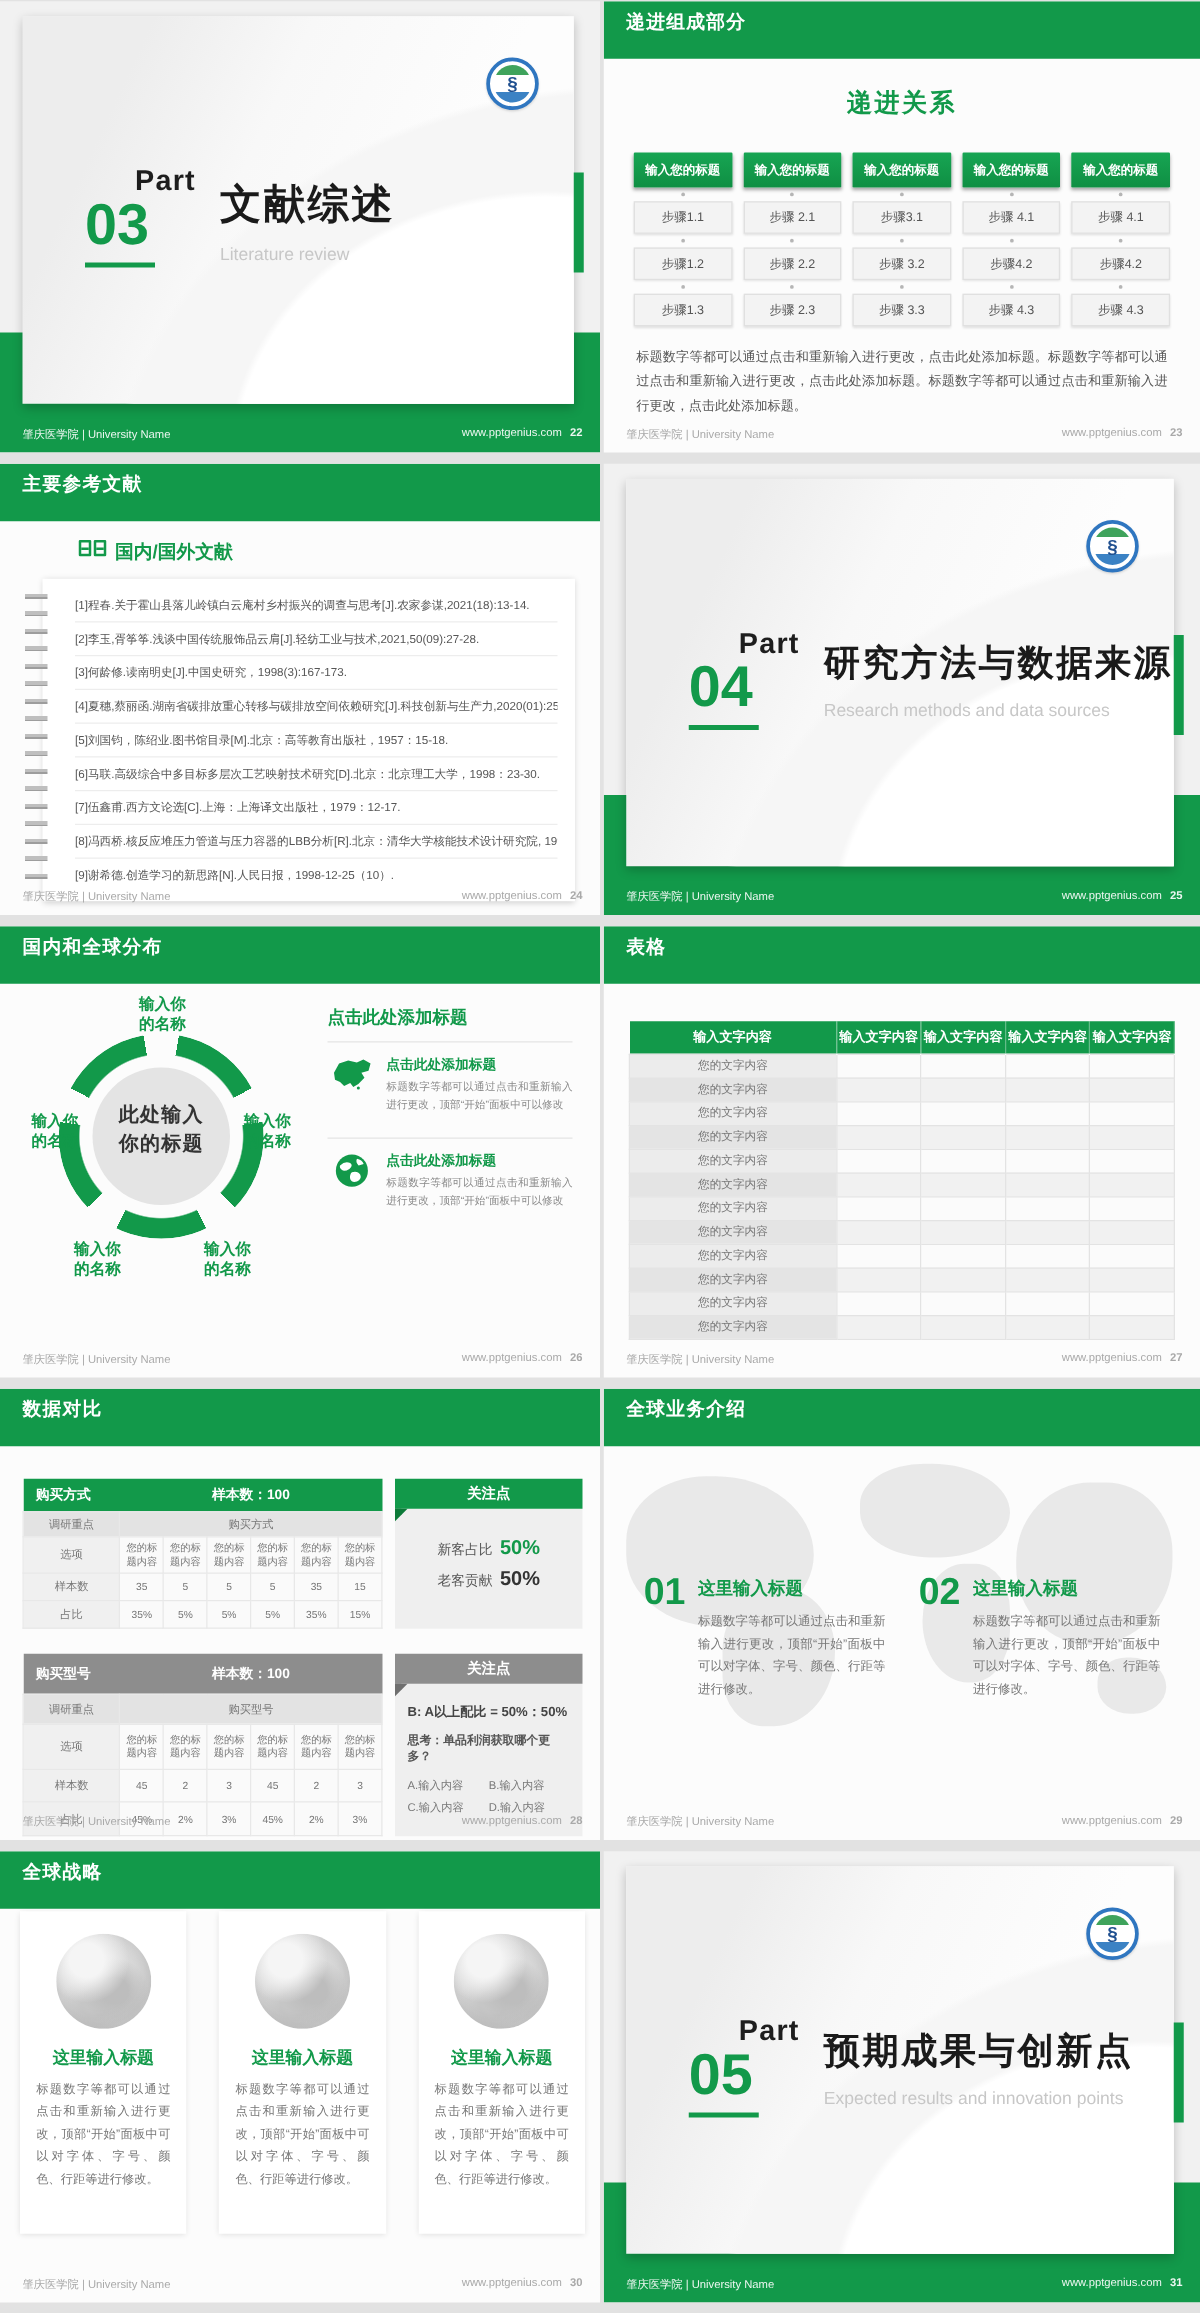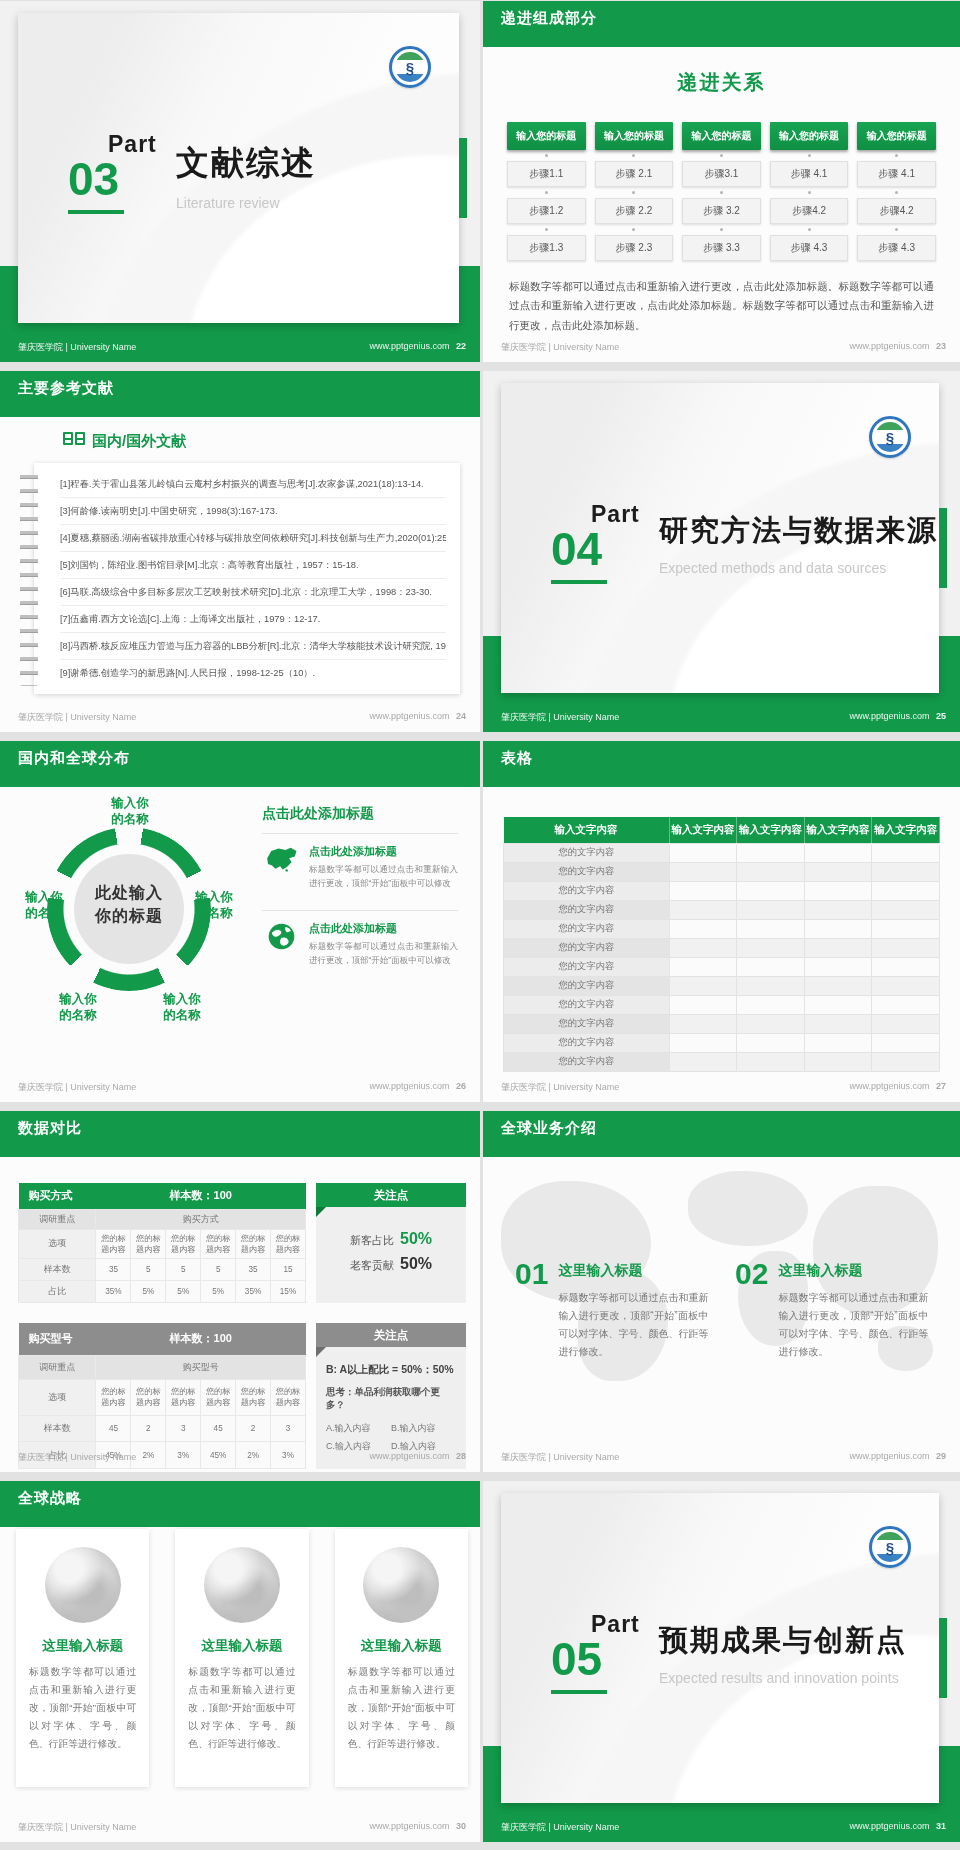--- a/index.html
+++ b/index.html
@@ -264,20 +264,21 @@
       <span class="book-icon">
           <i></i>
           <i></i>
         </span>
       <span>国内/国外文献</span>
     </div>
     <div class="s24-card">
       <div class="spiral"></div>
       <ul class="refs">
         <li>[1]程春.关于霍山县落儿岭镇白云庵村乡村振兴的调查与思考[J].农家参谋,2021(18):13-14.</li>
+        <li>[2]李玉,胥筝筝.浅谈中国传统服饰品云肩[J].轻纺工业与技术,2021,50(09):27-28.</li>
         <li>[3]何龄修.读南明史[J].中国史研究，1998(3):167-173.</li>
         <li>[4]夏穗,蔡丽函.湖南省碳排放重心转移与碳排放空间依赖研究[J].科技创新与生产力,2020(01):25-29+33.</li>
         <li>[5]刘国钧，陈绍业.图书馆目录[M].北京：高等教育出版社，1957：15-18.</li>
         <li>[6]马联.高级综合中多目标多层次工艺映射技术研究[D].北京：北京理工大学，1998：23-30.</li>
         <li>[7]伍鑫甫.西方文论选[C].上海：上海译文出版社，1979：12-17.</li>
         <li>[8]冯西桥.核反应堆压力管道与压力容器的LBB分析[R].北京：清华大学核能技术设计研究院, 1997：9-10.</li>
         <li>[9]谢希德.创造学习的新思路[N].人民日报，1998-12-25（10）.</li>
       </ul>
     </div>
     <div class="ftr">
@@ -293,21 +294,21 @@
         <div class="inner"></div>
         <div class="glyph">§</div>
       </div>
       <div class="d-part">
         <div class="p1">Part</div>
         <div class="p2">04</div>
         <div class="ul"></div>
       </div>
       <div class="d-title">
         <div class="cn long">研究方法与数据来源</div>
-        <div class="en">Expected methods and data sources</div>
+        <div class="en">Research methods and data sources</div>
       </div>
       <div class="d-accent" style="right:-8px;"></div>
     </div>
     <div class="ftr onband">
       <span>肇庆医学院 | University Name</span>
       <span><span>www.pptgenius.com</span> <span class="pg">25</span></span>
     </div>
   </div>
 
   <div class="slide">

